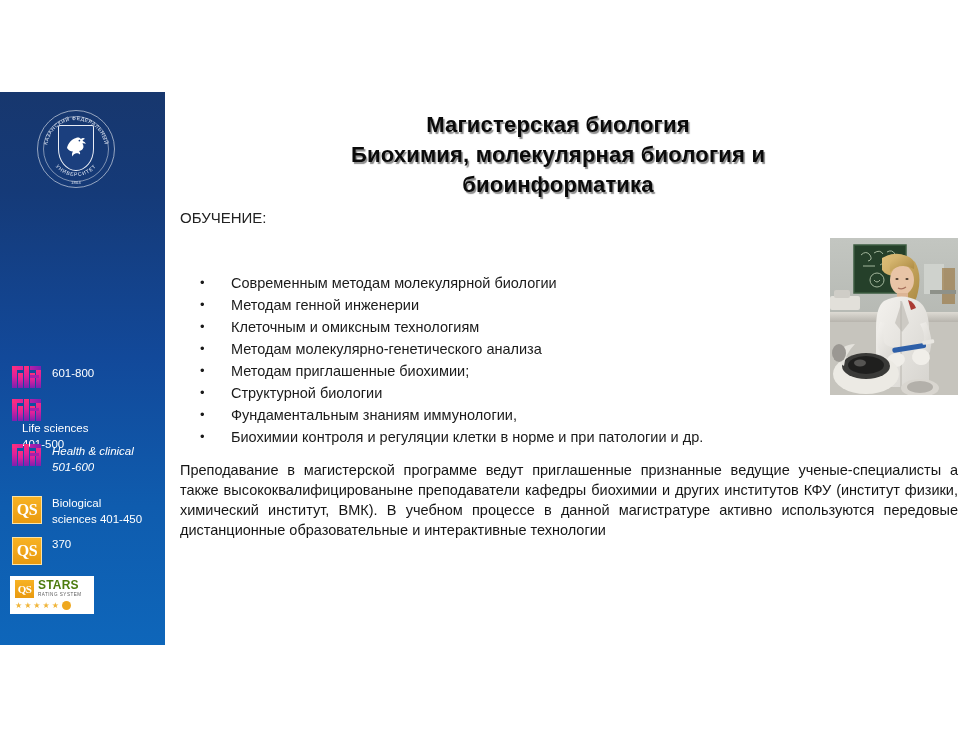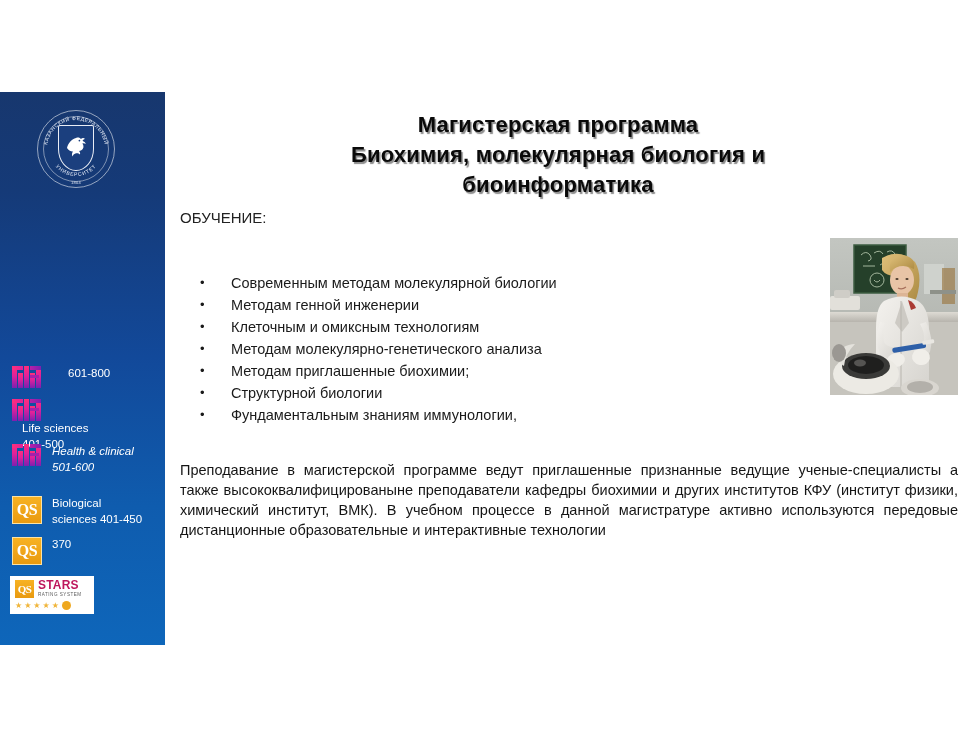--- a/index.html
+++ b/index.html
@@ -166,21 +166,21 @@
     font-size: 11px;
     line-height: 18px;
     text-align: center;
     letter-spacing: -0.5px;
     flex: 0 0 auto;
   }
   #qs-stars .words { margin-left: 4px; }
   #qs-stars .stars-word {
     font-size: 12px;
     font-weight: bold;
-    color: #be185d;
+    color: #4d7c0f;
     line-height: 11px;
     letter-spacing: 0.2px;
   }
   #qs-stars .rating-word {
     font-size: 4.6px;
     color: #5c5c5c;
     letter-spacing: 0.5px;
     line-height: 7px;
   }
   #qs-stars .star-strip {
@@ -303,21 +303,21 @@
         <svg width="32" height="32" viewBox="0 0 32 32" xmlns="http://www.w3.org/2000/svg">
           <g fill="#ffffff">
             <path d="M6 18 C7 13 11 9 15 8 C17 7 19 7.6 20 9 C21 7.8 23 7.6 24 9 C22.6 9.2 21.8 10 21.6 11 C23 11.4 24.4 12.6 24.8 14 C23.6 13.2 22.4 13 21.4 13.4 C22.6 15 22.8 17 22 18.6 C21.2 20.2 19.6 21 18 21 C19 22 19.4 23.4 19 24.6 C17.8 23.4 16 23 14.4 23.6 C13 24 12 25.2 11.6 26.4 C10.6 24.8 10.8 22.8 12 21.4 C10 21.6 8 20.6 6.8 19 Z"></path>
             <circle cx="18.4" cy="10.6" r="0.85" fill="#1b3f7e"></circle>
           </g>
         </svg>
       </div>
       <div class="year">1804</div>
     </div>
 
-    <div class="rank-row" style="left:12px; top:274px;gap:16px;">
+    <div class="rank-row" style="left:12px; top:274px;">
       <div class="the-logo">
         <span class="b1"></span>
           <span class="b2"></span>
           <span class="b3"></span>
           <span class="b4"></span>
           <span class="b5"></span>
         <div class="cap"></div>
           <div class="cap2"></div>
           <div class="cap3"></div>
       </div>
@@ -378,35 +378,36 @@
         <i>★</i>
         <i>★</i>
         <i>★</i>
         <i>★</i>
         <div class="dot"></div>
       </div>
     </div>
   </div>
 
   <div id="title">
-    <div>Магистерская  программа</div>
+    <div>Магистерская  биология</div>
     <div>Биохимия, молекулярная  биология и</div>
     <div>биоинформатика</div>
   </div>
 
   <div id="learn-label">ОБУЧЕНИЕ:</div>
 
   <ul id="bullets">
     <li>Современным методам  молекулярной биологии</li>
     <li>Методам генной инженерии</li>
     <li>Клеточным и омиксным технологиям</li>
     <li>Методам молекулярно-генетического анализа</li>
     <li>Методам приглашенные  биохимии;</li>
     <li>Структурной биологии</li>
     <li>Фундаментальным знаниям  иммунологии,</li>
+    <li>Биохимии  контроля и регуляции клетки в  норме и при патологии и др.</li>
   </ul>
 
   <div id="paragraph">Преподавание в магистерской программе ведут приглашенные признанные ведущие ученые-специалисты а также высококвалифицированыне  преподаватели кафедры биохимии и  других институтов КФУ (институт  физики, химический институт, ВМК). В учебном  процессе  в  данной  магистратуре    активно  используются  передовые дистанционные образовательные и  интерактивные технологии</div>
 
   <div id="photo">
     <svg width="128" height="157" viewBox="0 0 128 157" xmlns="http://www.w3.org/2000/svg">
       <defs>
         <linearGradient id="wallg" x1="0" y1="0" x2="0" y2="1">
           <stop offset="0" stop-color="#c3c6c1"></stop>
           <stop offset="1" stop-color="#a9aca6"></stop>

